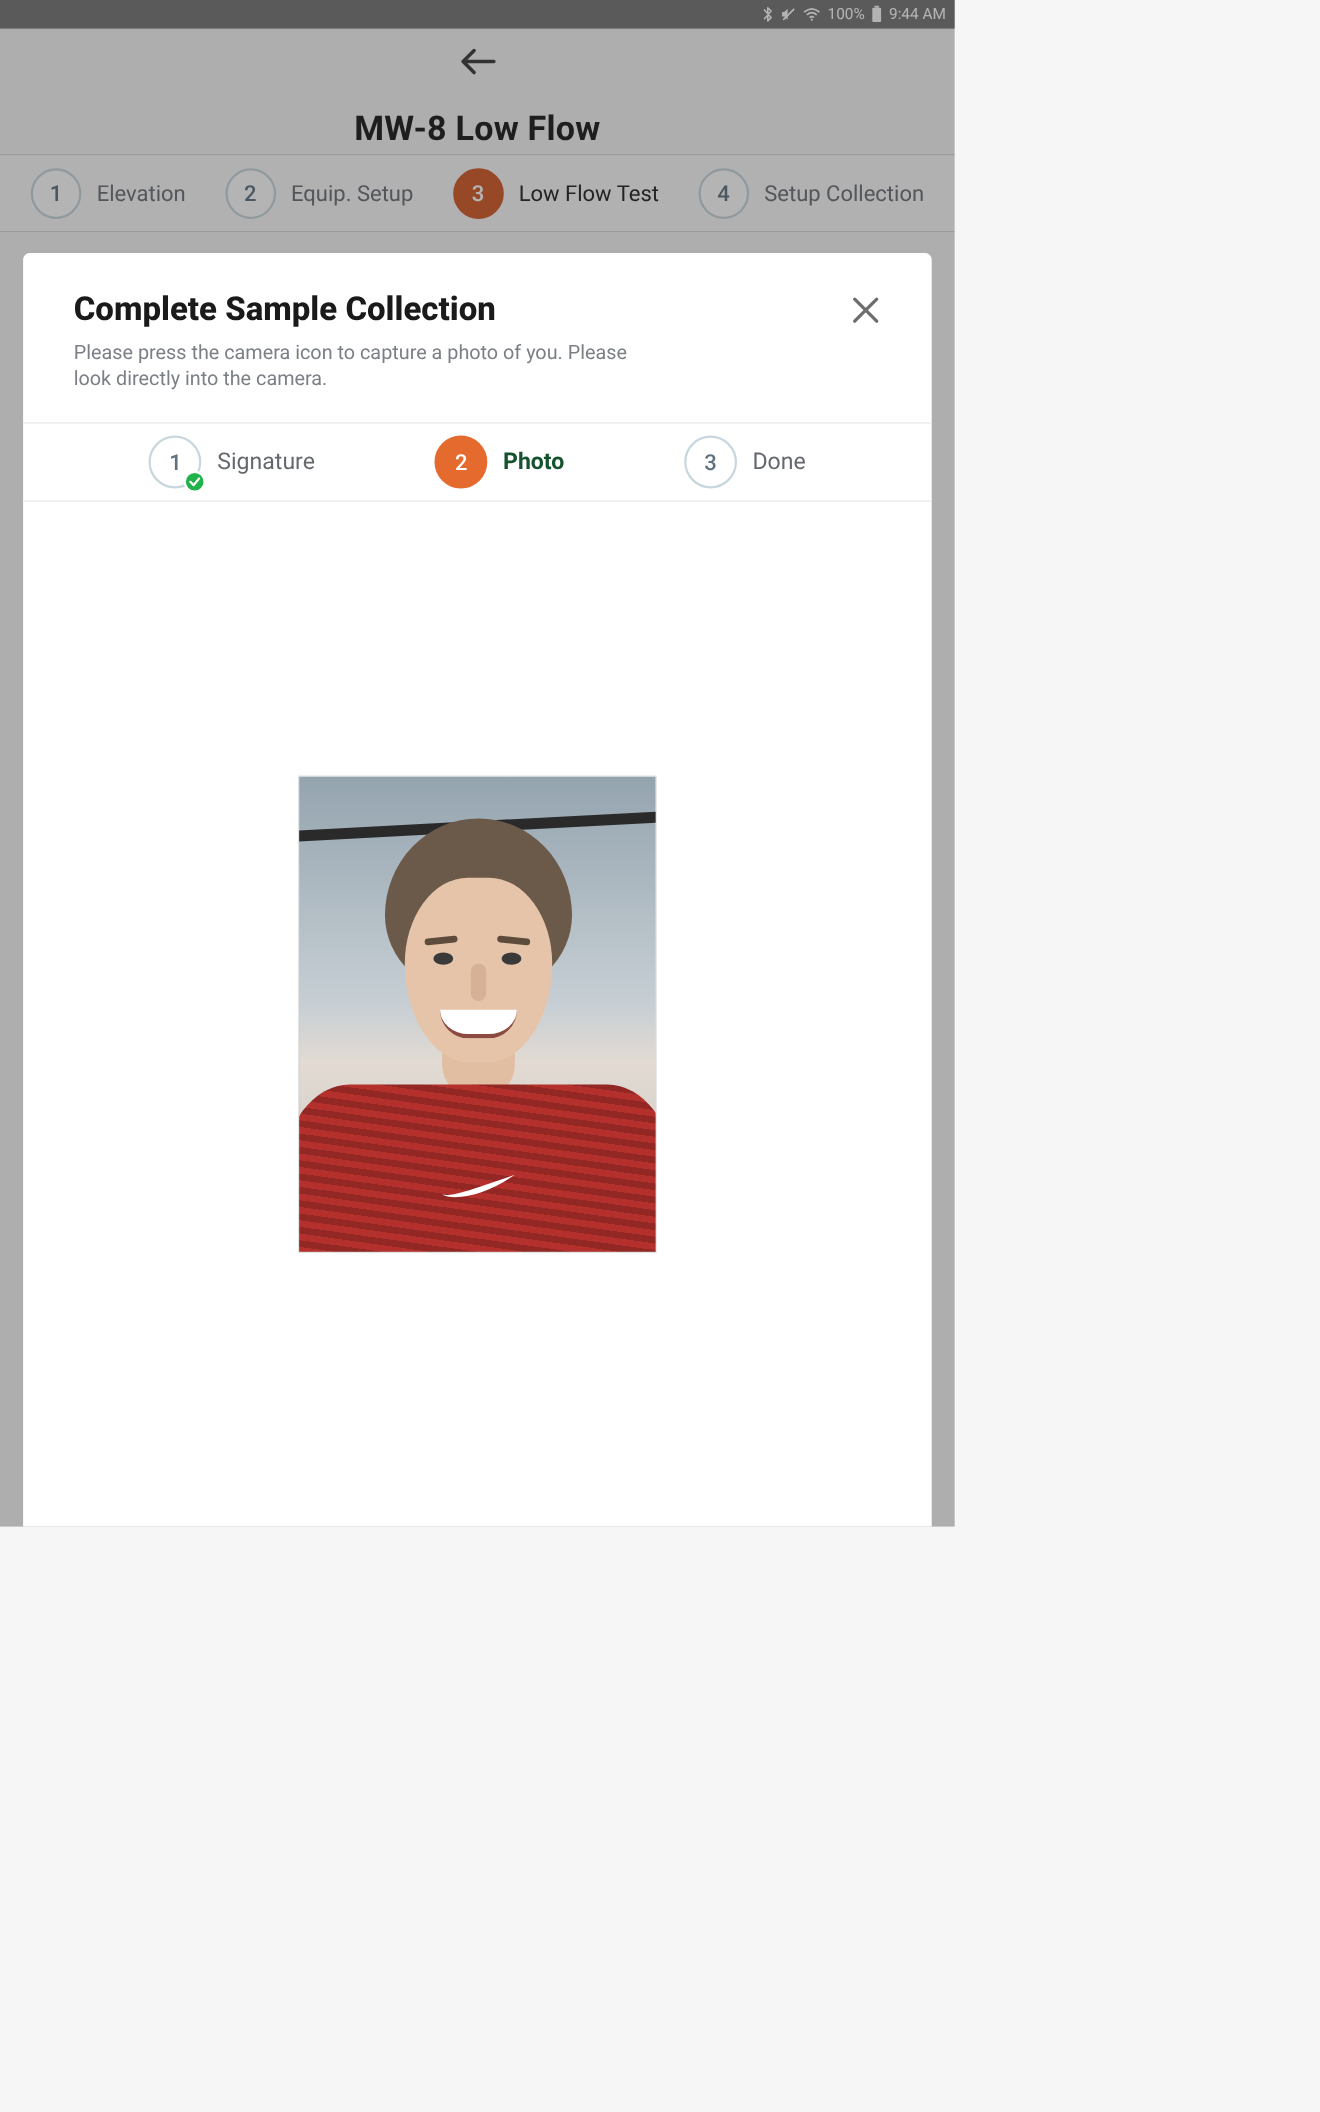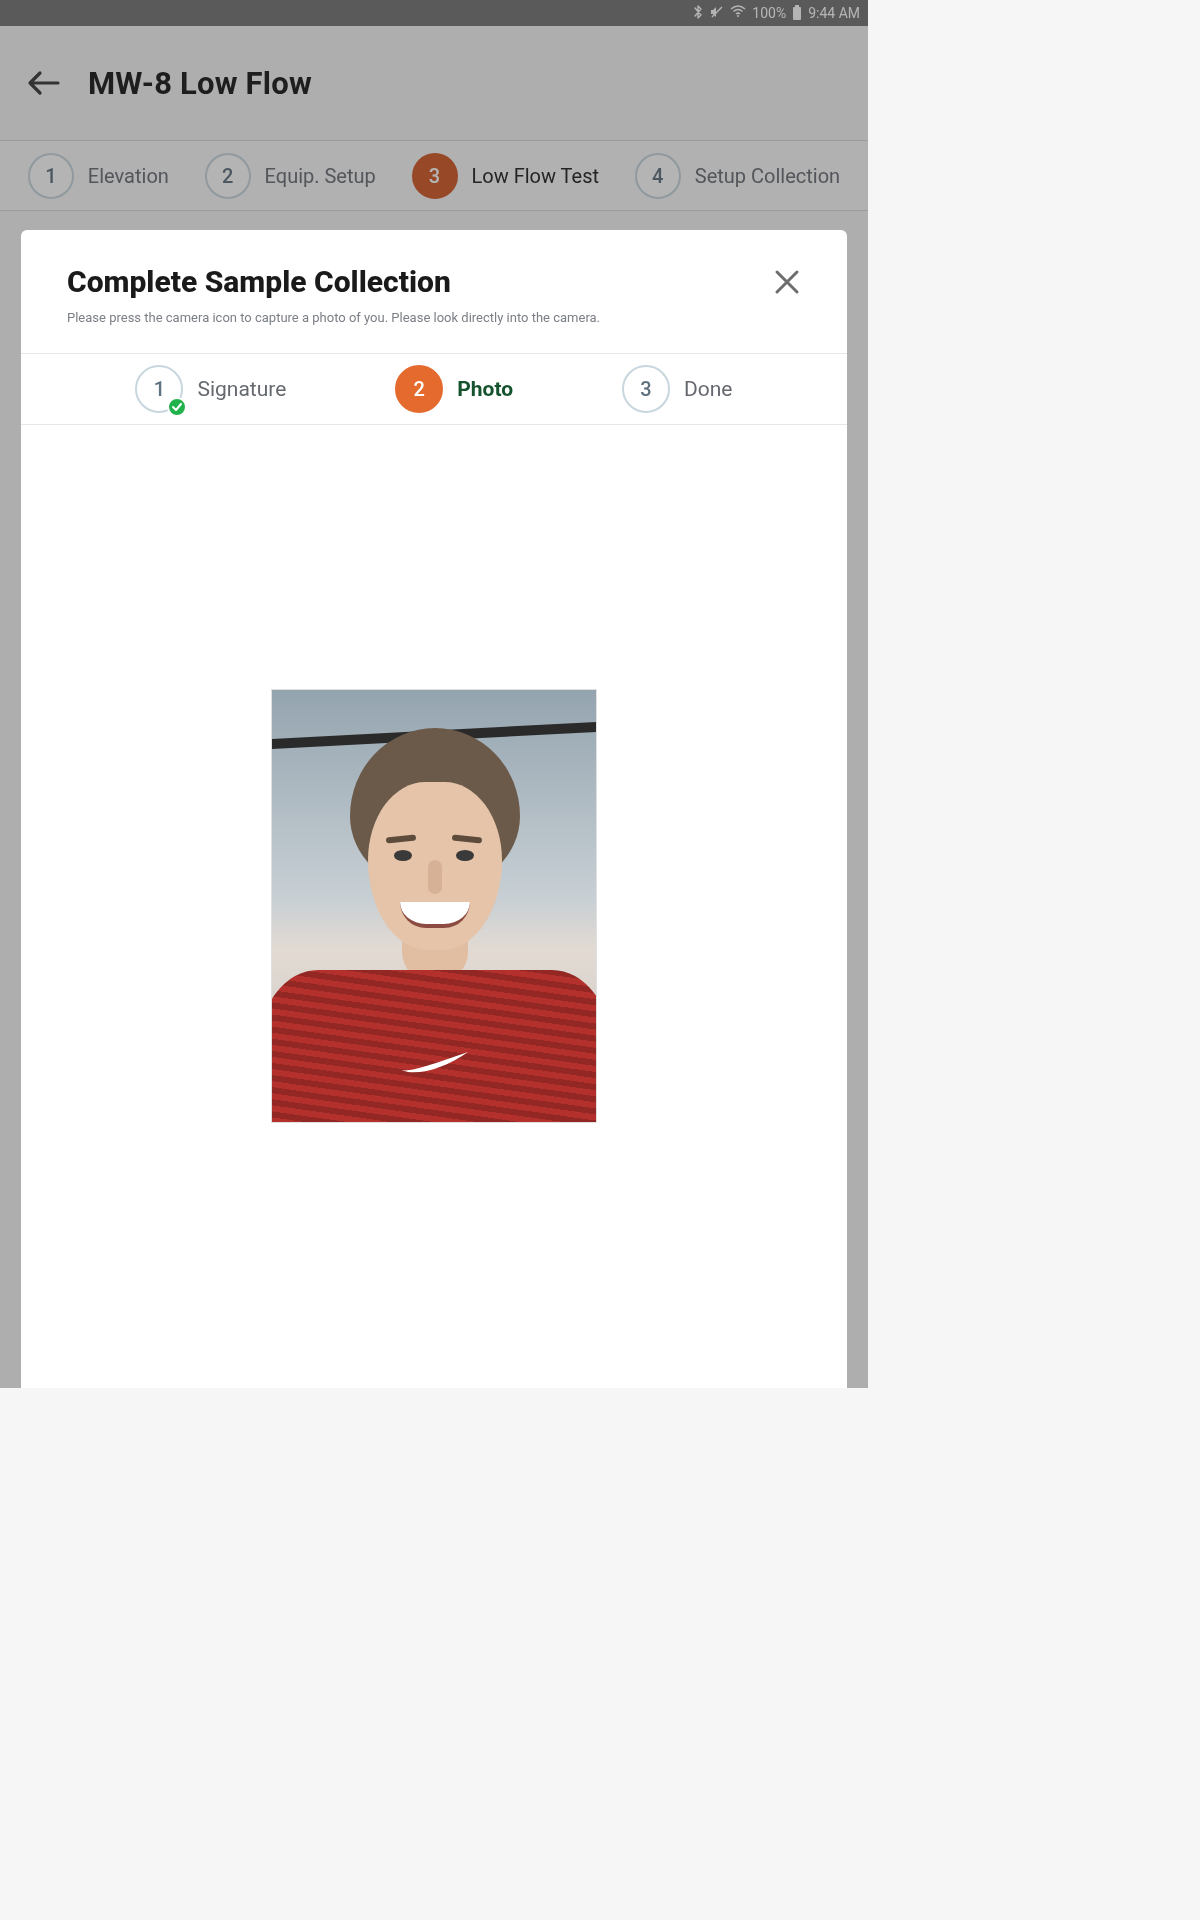--- a/index.html
+++ b/index.html
@@ -1,43 +1,43 @@
 <!DOCTYPE html>
 <html><head>
 <meta charset="utf-8">
 <style>
   * { box-sizing: border-box; margin: 0; padding: 0; }
   html, body { width: 868px; height: 1388px; font-family: Roboto, -apple-system, "Helvetica Neue", Arial, sans-serif; background: #f6f6f7; overflow: hidden; }
   .root { position: relative; width: 868px; height: 1388px; }
 
   
   .statusbar { background: #757575; height: 26px; color: #fff; display: flex; justify-content: flex-end; align-items: center; font-size: 14px; padding: 0 8px; gap: 8px; }
-  .statusbar .icons { display: flex; gap: 6px; }
+  .statusbar .icons { display: flex; gap: 6px; align-items: center; }
 
   
-  .app-header { height: 114px; display: flex; align-items: center; padding: 16px 26px; gap: 28px; }
+  .app-header { height: 114px; display: flex; align-items: center; padding: 16px 26px; gap: 28px; flex-direction: column; }
   .app-header .back { width: 34px; height: 34px; display:flex; align-items:center; justify-content:center; }
   .app-header h1 { font-size: 31px; font-weight: 700; color: #1a1a1a; letter-spacing: .2px; }
 
   
   .main-stepper { border-top: 1px solid #d9d9de; border-bottom: 1px solid #d9d9de; background:#fafafb; height: 71px; display: flex; align-items: center; justify-content: space-around; padding: 0 10px; }
   .mstep { display:flex; align-items:center; gap: 14px; }
   .mstep .num { width: 46px; height: 46px; border-radius: 50%; border: 2px solid #c8d6de; color:#5f7280; display:flex; align-items:center; justify-content:center; font-size:20px; font-weight:500; background:#fff; }
   .mstep .lbl { font-size: 20px; color:#6a6f75; }
   .mstep.active .num { background:#d25a27; border-color:#d25a27; color:#fff; }
   .mstep.active .lbl { color:#222; font-weight:400; }
 
   
   .backdrop { position:absolute; inset:0; background: rgba(40,40,40,.35); }
 
   
   .dialog { position:absolute; left:21px; right:21px; top:230px; bottom:0; background:#fff; border-radius:6px 6px 0 0; display:flex; flex-direction:column; }
   .dlg-head { padding: 34px 46px 26px 46px; display:flex; justify-content:space-between; align-items:flex-start; gap:20px; }
   .dlg-head h2 { font-size:30px; font-weight:800; color:#1a1a1a; margin-bottom:10px; }
-  .dlg-head p  { font-size:13px; color:#7b7f86; line-height:1.35; max-width: 540px; }
+  .dlg-head p  { font-size:18px; color:#7b7f86; line-height:1.35; max-width: 540px; }
   .dlg-close { width:28px; height:28px; color:#6d6d6d; margin-top:4px; cursor:pointer; flex:none; }
 
   .sub-stepper { border-top:1px solid #e7e7ea; border-bottom:1px solid #e7e7ea; height:72px; display:flex; align-items:center; justify-content:space-around; padding:0 60px; }
   .sstep { display:flex; align-items:center; gap:14px; position:relative; }
   .sstep .num { width:48px; height:48px; border-radius:50%; border:2px solid #c8d6de; color:#5f7280; display:flex; align-items:center; justify-content:center; font-size:20px; font-weight:500; background:#fff; }
   .sstep .lbl { font-size:21px; color:#65696f; }
   .sstep.active .num { background:#e46a2e; border-color:#e46a2e; color:#fff; }
   .sstep.active .lbl { color:#14532d; font-weight:700; }
   .sstep .check { position:absolute; left:32px; top:32px; width:20px; height:20px; background:#22b24c; border:2px solid #fff; border-radius:50%; display:flex; align-items:center; justify-content:center; }
 

